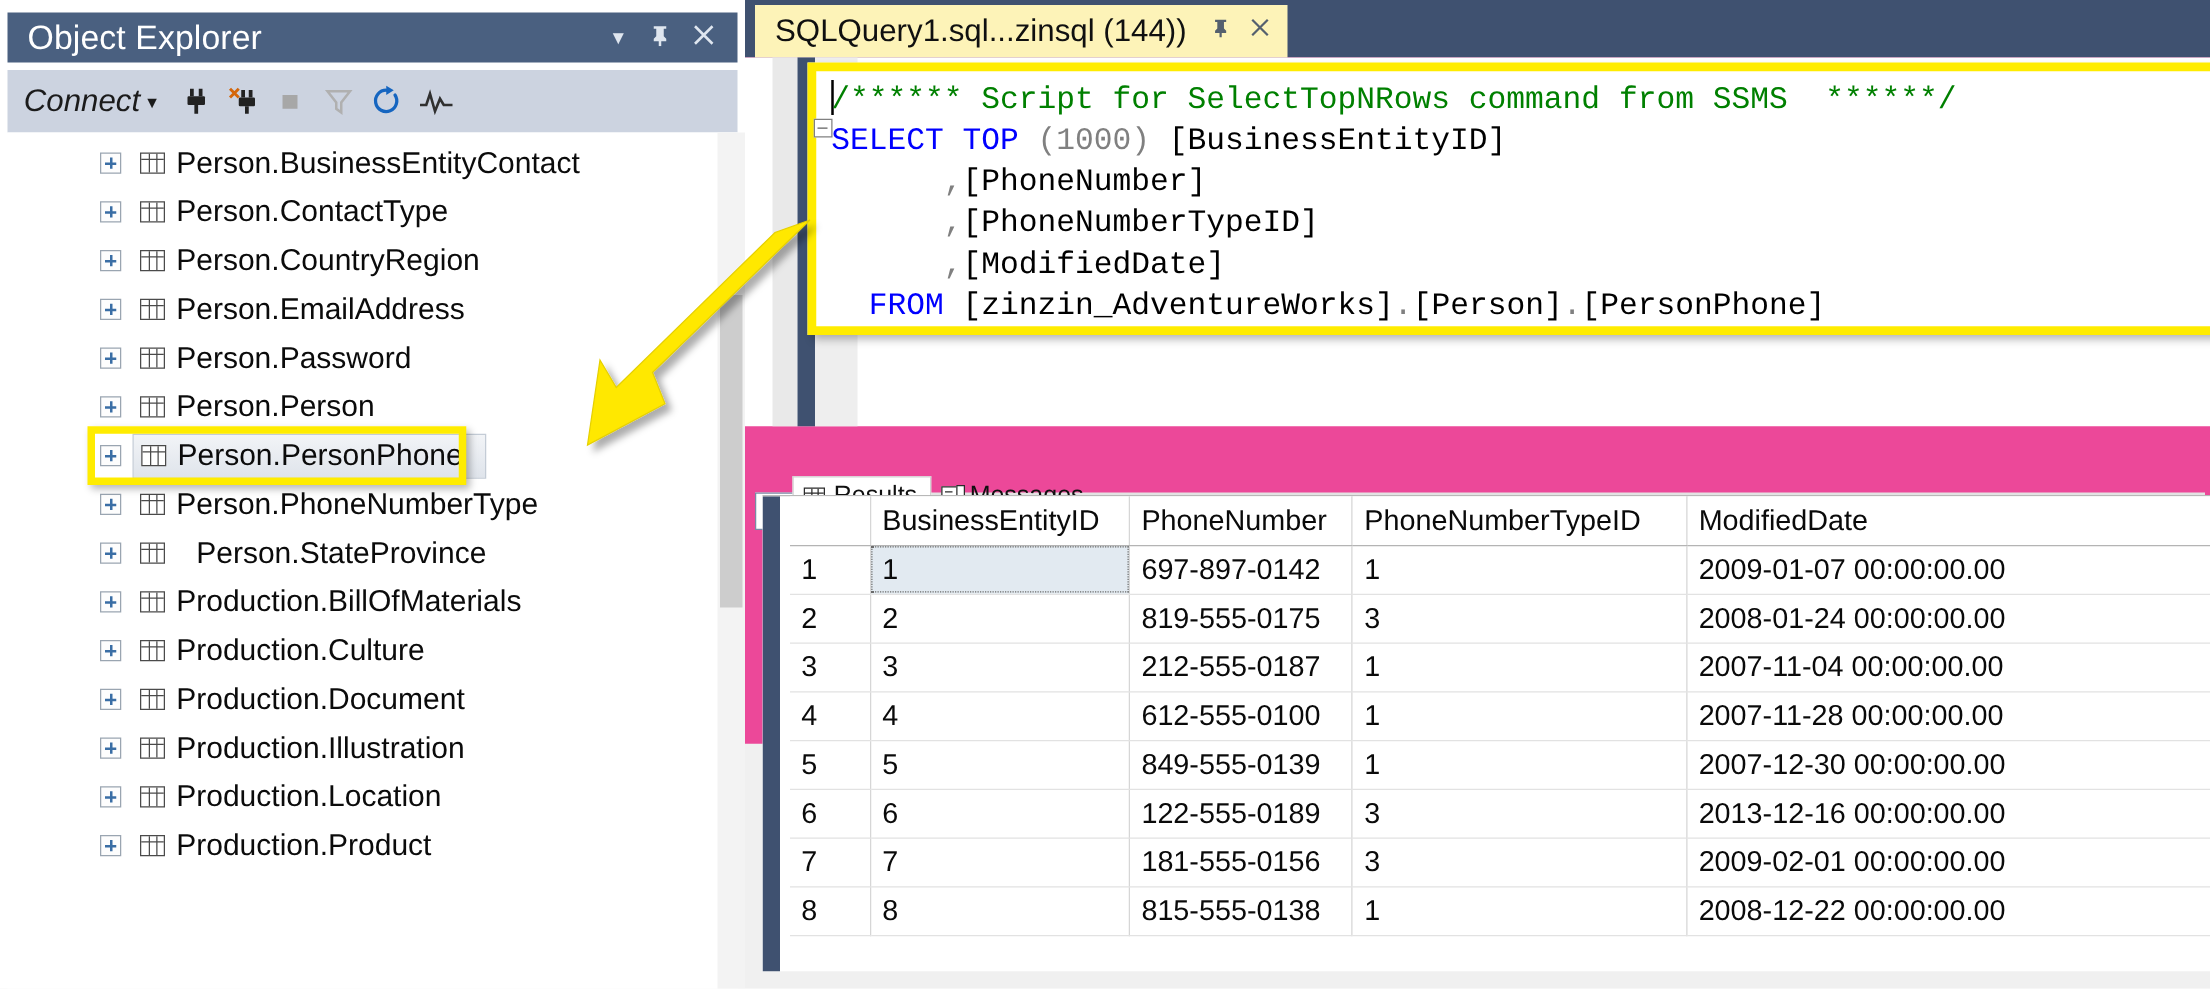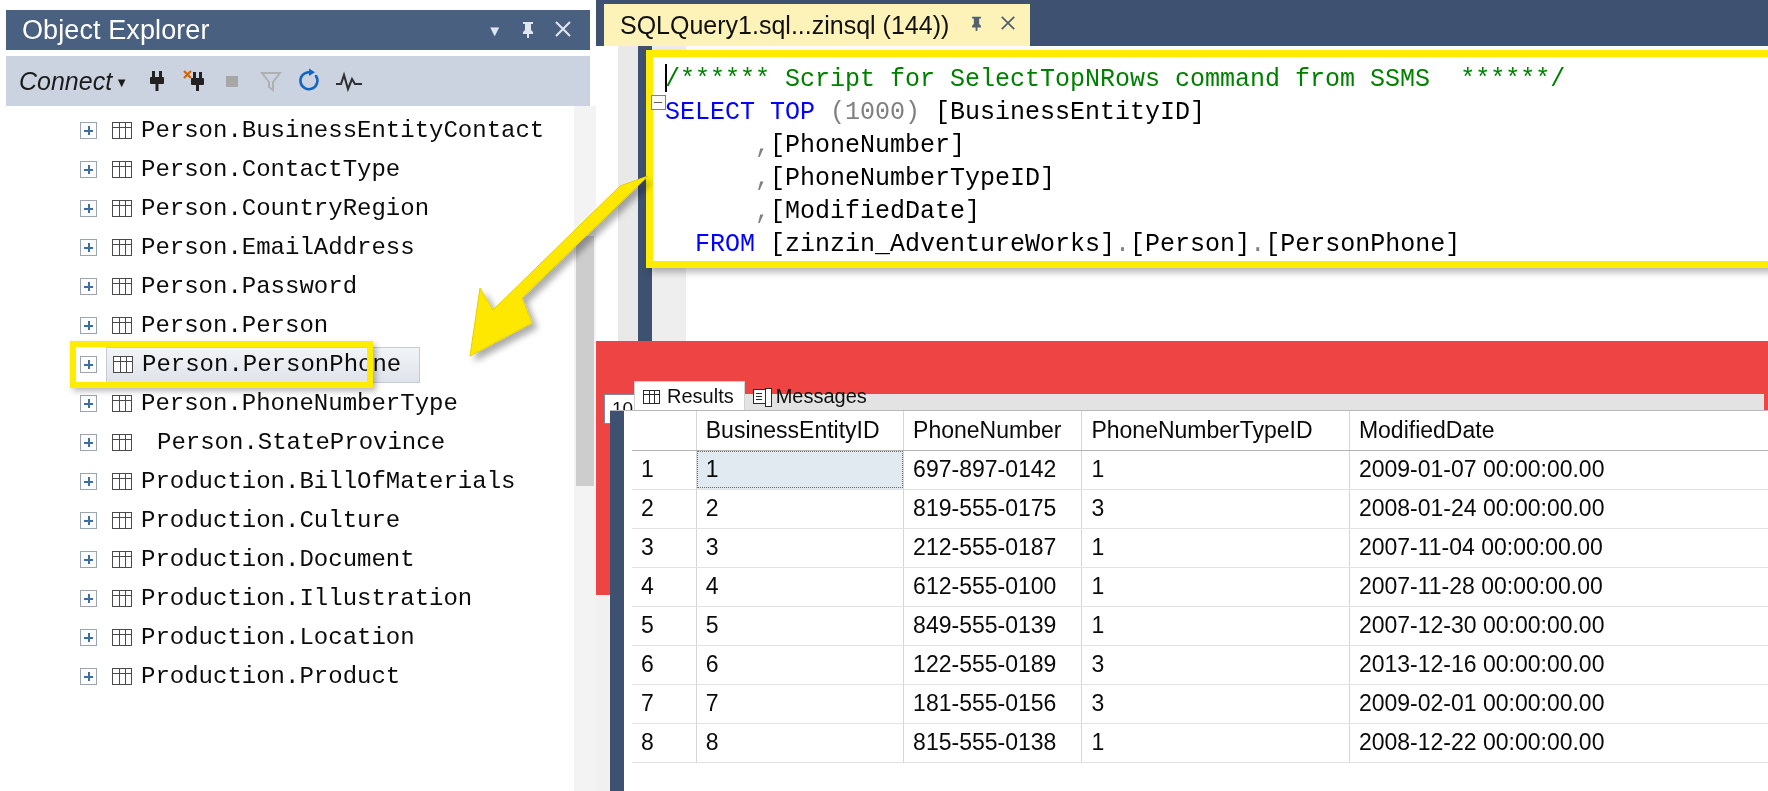--- a/index.html
+++ b/index.html
@@ -38,21 +38,21 @@
   .connect-btn {
     display: flex; align-items: baseline; gap: 3px;
     margin-left: 13px; font-size: 25px; color: #1b1b1b;
   }
   .connect-caret { font-size: 13px; position: relative; top: -3px; }
   .tb-icons { display: flex; align-items: center; gap: 12px; margin-left: 16px; }
   .tb-ico { width: 26px; height: 26px; position: relative; }
 
   .oe-tree {
     position: absolute; left: 6px; top: 106px; width: 584px; height: 685px;
-    background: #ffffff; overflow: hidden; padding-top: 5px; font-family: Liberation Mono, monospace;
+    background: #ffffff; overflow: hidden; padding-top: 5px;
   }
   .tree-row {
     display: flex; align-items: center; height: 39px; padding-left: 74px;
     position: relative; font-size: 24px; color: #0b0b0b; white-space: nowrap;
   }
   .tree-row.selected .tree-label-wrap {
     background: linear-gradient(to bottom,#f2f4f7,#dfe4eb);
     border: 1px solid #c4ccd6;
   }
   .exp-box {
@@ -77,21 +77,21 @@
   }
   .tree-label { line-height: 1; }
 
   
   .oe-scroll {
     position: absolute; right: 0px; top: 106px; width: 22px; height: 685px; background: #f3f3f3;
   }
   .oe-scroll-thumb { position: absolute; left: 2px; top: 130px; width: 18px; height: 250px; background: #cdcdcd; }
 
   
-  #right-pane { position: absolute; left: 596px; top: 0; width: 1172px; height: 595px; background: #ef4444; }
+  #right-pane { position: absolute; left: 596px; top: 0; width: 1172px; height: 595px; background: #ec4899; }
 
   .tabstrip { position: absolute; left: 0; top: 0; width: 1172px; height: 46px; background: #3f5170; }
   .doc-tab {
     position: absolute; left: 8px; top: 4px; height: 42px;
     background: #fdf3b8; display: flex; align-items: center; padding: 0 14px 0 16px;
   }
   .doc-tab-label { font-size: 25px; color: #101010; white-space: nowrap; }
   .doc-tab-actions { display: flex; align-items: center; gap: 16px; margin-left: 20px; }
   .tab-ico { font-size: 19px; color: #55606e; cursor: pointer; }
 
@@ -143,21 +143,21 @@
   .res-tab.active { background: #ffffff; border: 1px solid #d2d2d2; border-bottom: none; }
   .grid-ico { width: 17px; height: 14px; border: 1.4px solid #2b2b2b; position: relative; }
   .grid-ico::before { content:""; position:absolute; left:0; right:0; top:3.5px; height:1.2px; background:#2b2b2b; }
   .grid-ico::after { content:""; position:absolute; top:0; bottom:0; left:5px; width:1.2px; background:#2b2b2b; box-shadow:5px 0 0 0 #2b2b2b; }
   .msg-ico { width: 16px; height: 15px; border: 1.4px solid #2b2b2b; position: relative; background:#fff; }
   .msg-ico::before { content:""; position:absolute; left:2px; top:2.5px; width:6px; height:1.2px; background:#2b2b2b; box-shadow:0 3px 0 0 #2b2b2b, 0 6px 0 0 #2b2b2b; }
   .msg-ico::after { content:""; position:absolute; right:-4px; top:-2px; width:5px; height:17px; border:1.4px solid #2b2b2b; background:#fff; }
 
   
   .grid {
-    position: absolute; left: 14px; top: 410px; width: 1158px; height: 381px;
+    position: absolute; left: 14px; top: 396px; width: 1158px; height: 381px;
     background: #ffffff; border-top: 1px solid #b8b8b8; overflow: hidden;
   }
   .grid-left-strip { position: absolute; left: 0; top: 0; width: 14px; height: 381px; background: #3f5170; }
   table.rs { border-collapse: collapse; table-layout: fixed; width: 1340px; margin-left: 22px; }
   table.rs th, table.rs td {
     font-size: 23px; color: #0a0a0a; text-align: left; font-weight: 400;
     height: 39px; padding: 0 0 0 9px; border-right: 1px solid #d6d6d6; border-bottom: 1px solid #e2e2e2;
     white-space: nowrap; overflow: hidden;
   }
   table.rs th { border-bottom: 1px solid #b4b4b4; background: #ffffff; }

